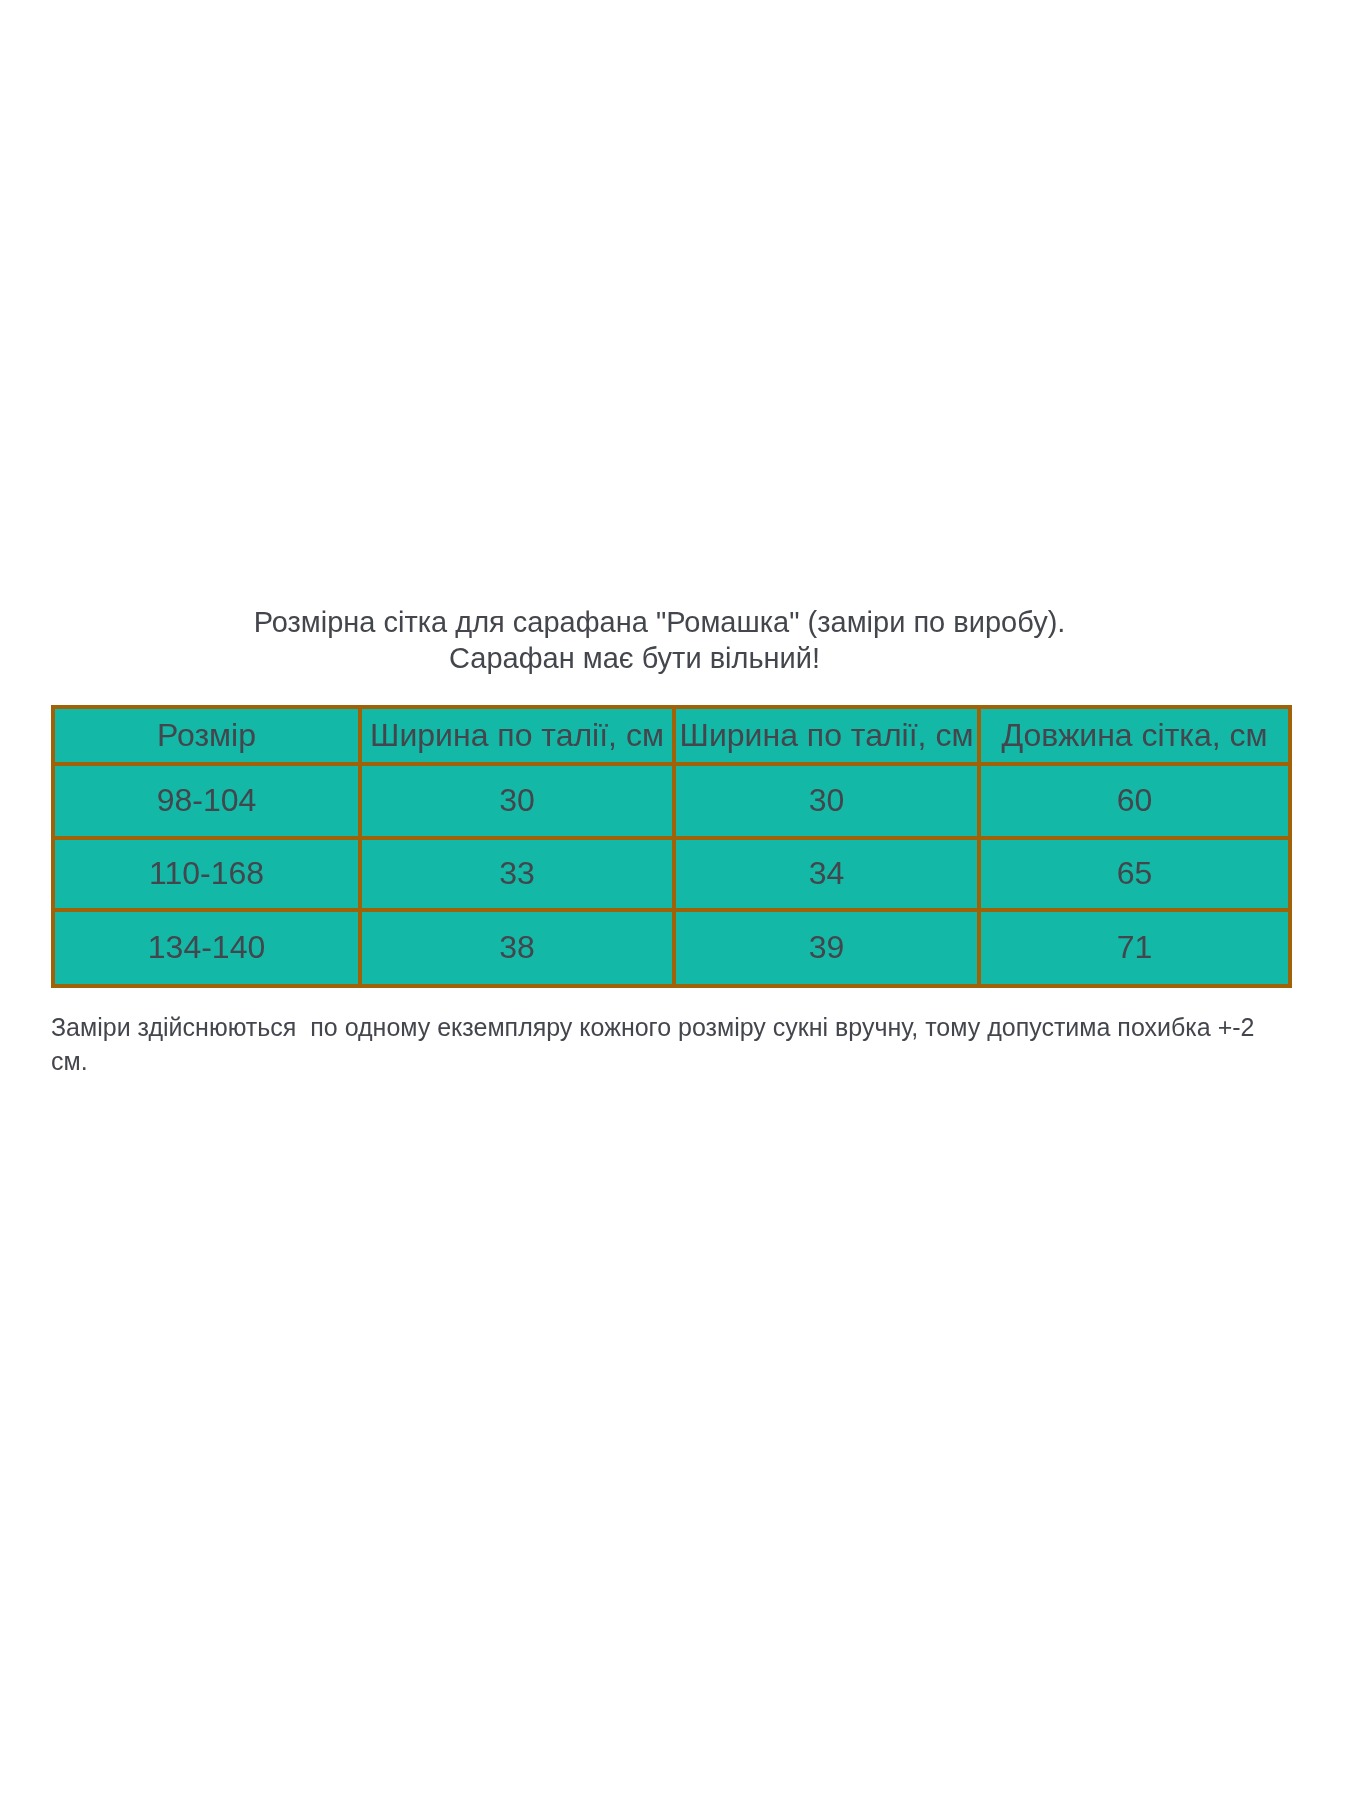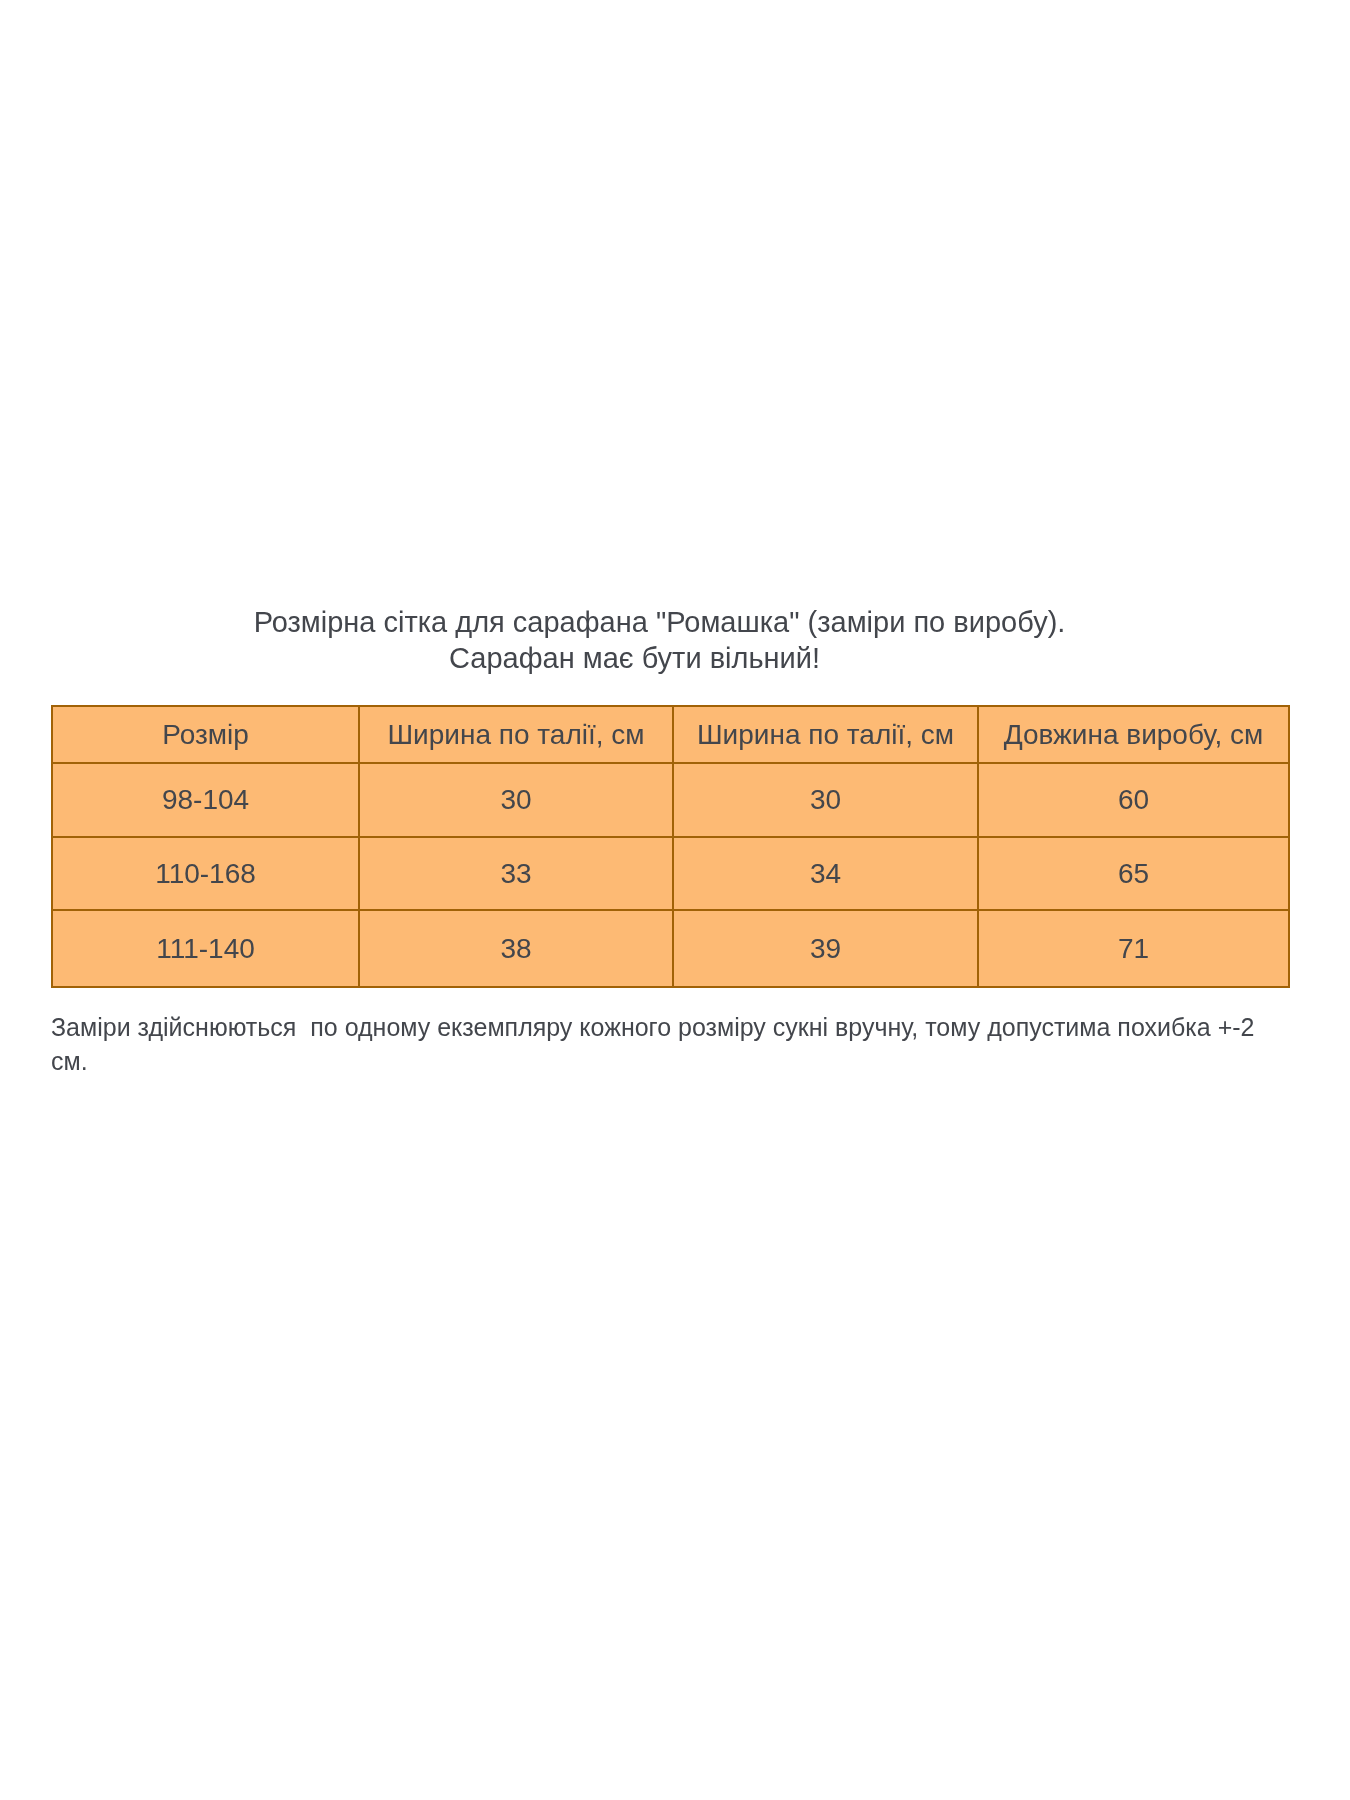--- a/index.html
+++ b/index.html
@@ -44,28 +44,28 @@
     position: absolute;
     top: 705px;
     left: 51px;
     width: 1237px;
     height: 283px;
     border-collapse: collapse;
     table-layout: fixed;
   }
   table.size-table th,
   table.size-table td {
-    border: 2px solid #a16207;
+    border: 4px solid #a16207;
     text-align: center;
     vertical-align: middle;
-    font-size: 28px;
+    font-size: 32px;
     font-weight: normal;
     color: #43464c;
     padding: 0;
-    background: #fdba74;
+    background: #14b8a6;
   }
   tr.hdr-row   { height: 57px; }
   tr.row-0     { height: 56px; }
   tr.row-1     { height: 55px; }
   tr.row-2     { height: 57px; }
   tr.row-3     { height: 58px; }
   .note {
     position: absolute;
     top: 1010px;
     left: 51px;
@@ -91,38 +91,38 @@
       <col style="width:307px">
       <col style="width:314px">
       <col style="width:305px">
       <col style="width:311px">
     </colgroup>
     <thead>
       <tr class="hdr-row">
         <th>Розмір</th>
         <th>Ширина по талії, см</th>
         <th>Ширина по талії, см</th>
-        <th>Довжина виробу, см</th>
+        <th>Довжина сітка, см</th>
       </tr>
     </thead>
     <tbody>
       <tr class="row-0">
         <td>98-104</td>
         <td>30</td>
         <td>30</td>
         <td>60</td>
       </tr>
       <tr class="row-1">
         <td>110-168</td>
         <td>33</td>
         <td>34</td>
         <td>65</td>
       </tr>
       <tr class="row-3">
-        <td>111-140</td>
+        <td>134-140</td>
         <td>38</td>
         <td>39</td>
         <td>71</td>
       </tr>
     </tbody>
   </table>
 
   <div class="note">Заміри здійснюються  по одному екземпляру кожного розміру сукні вручну, тому допустима похибка +-2 см.</div>
 
 </div>

